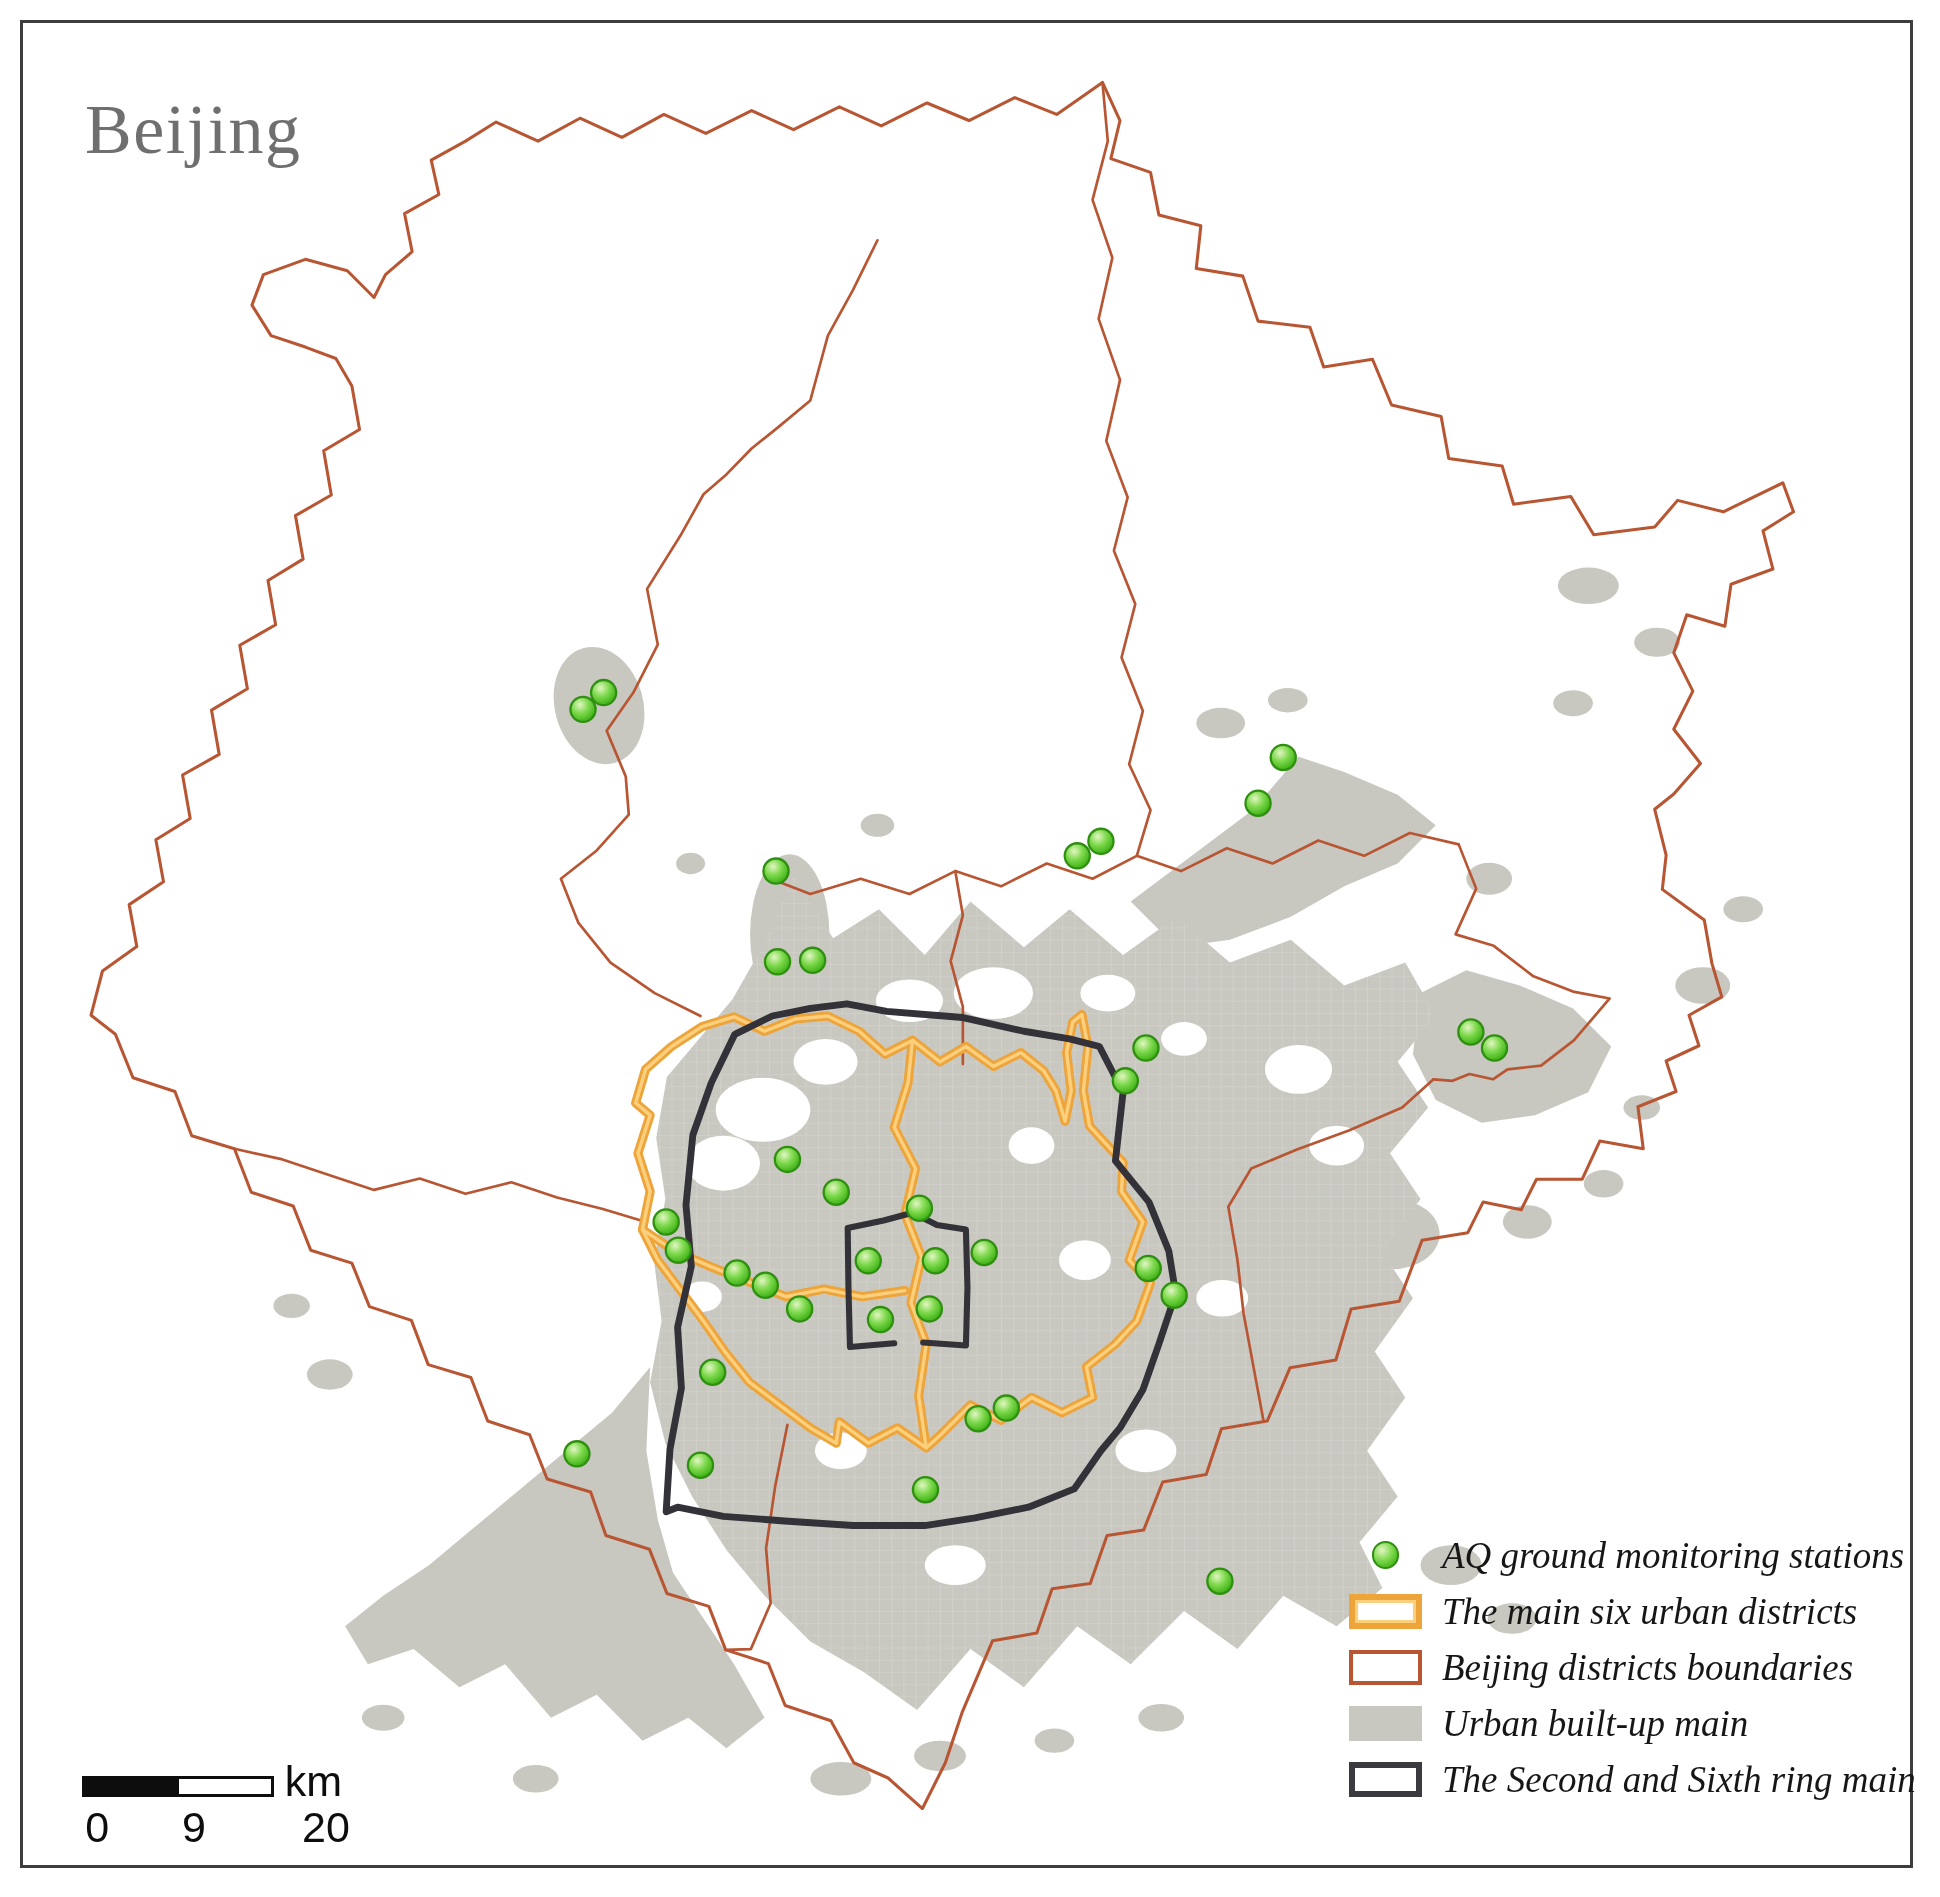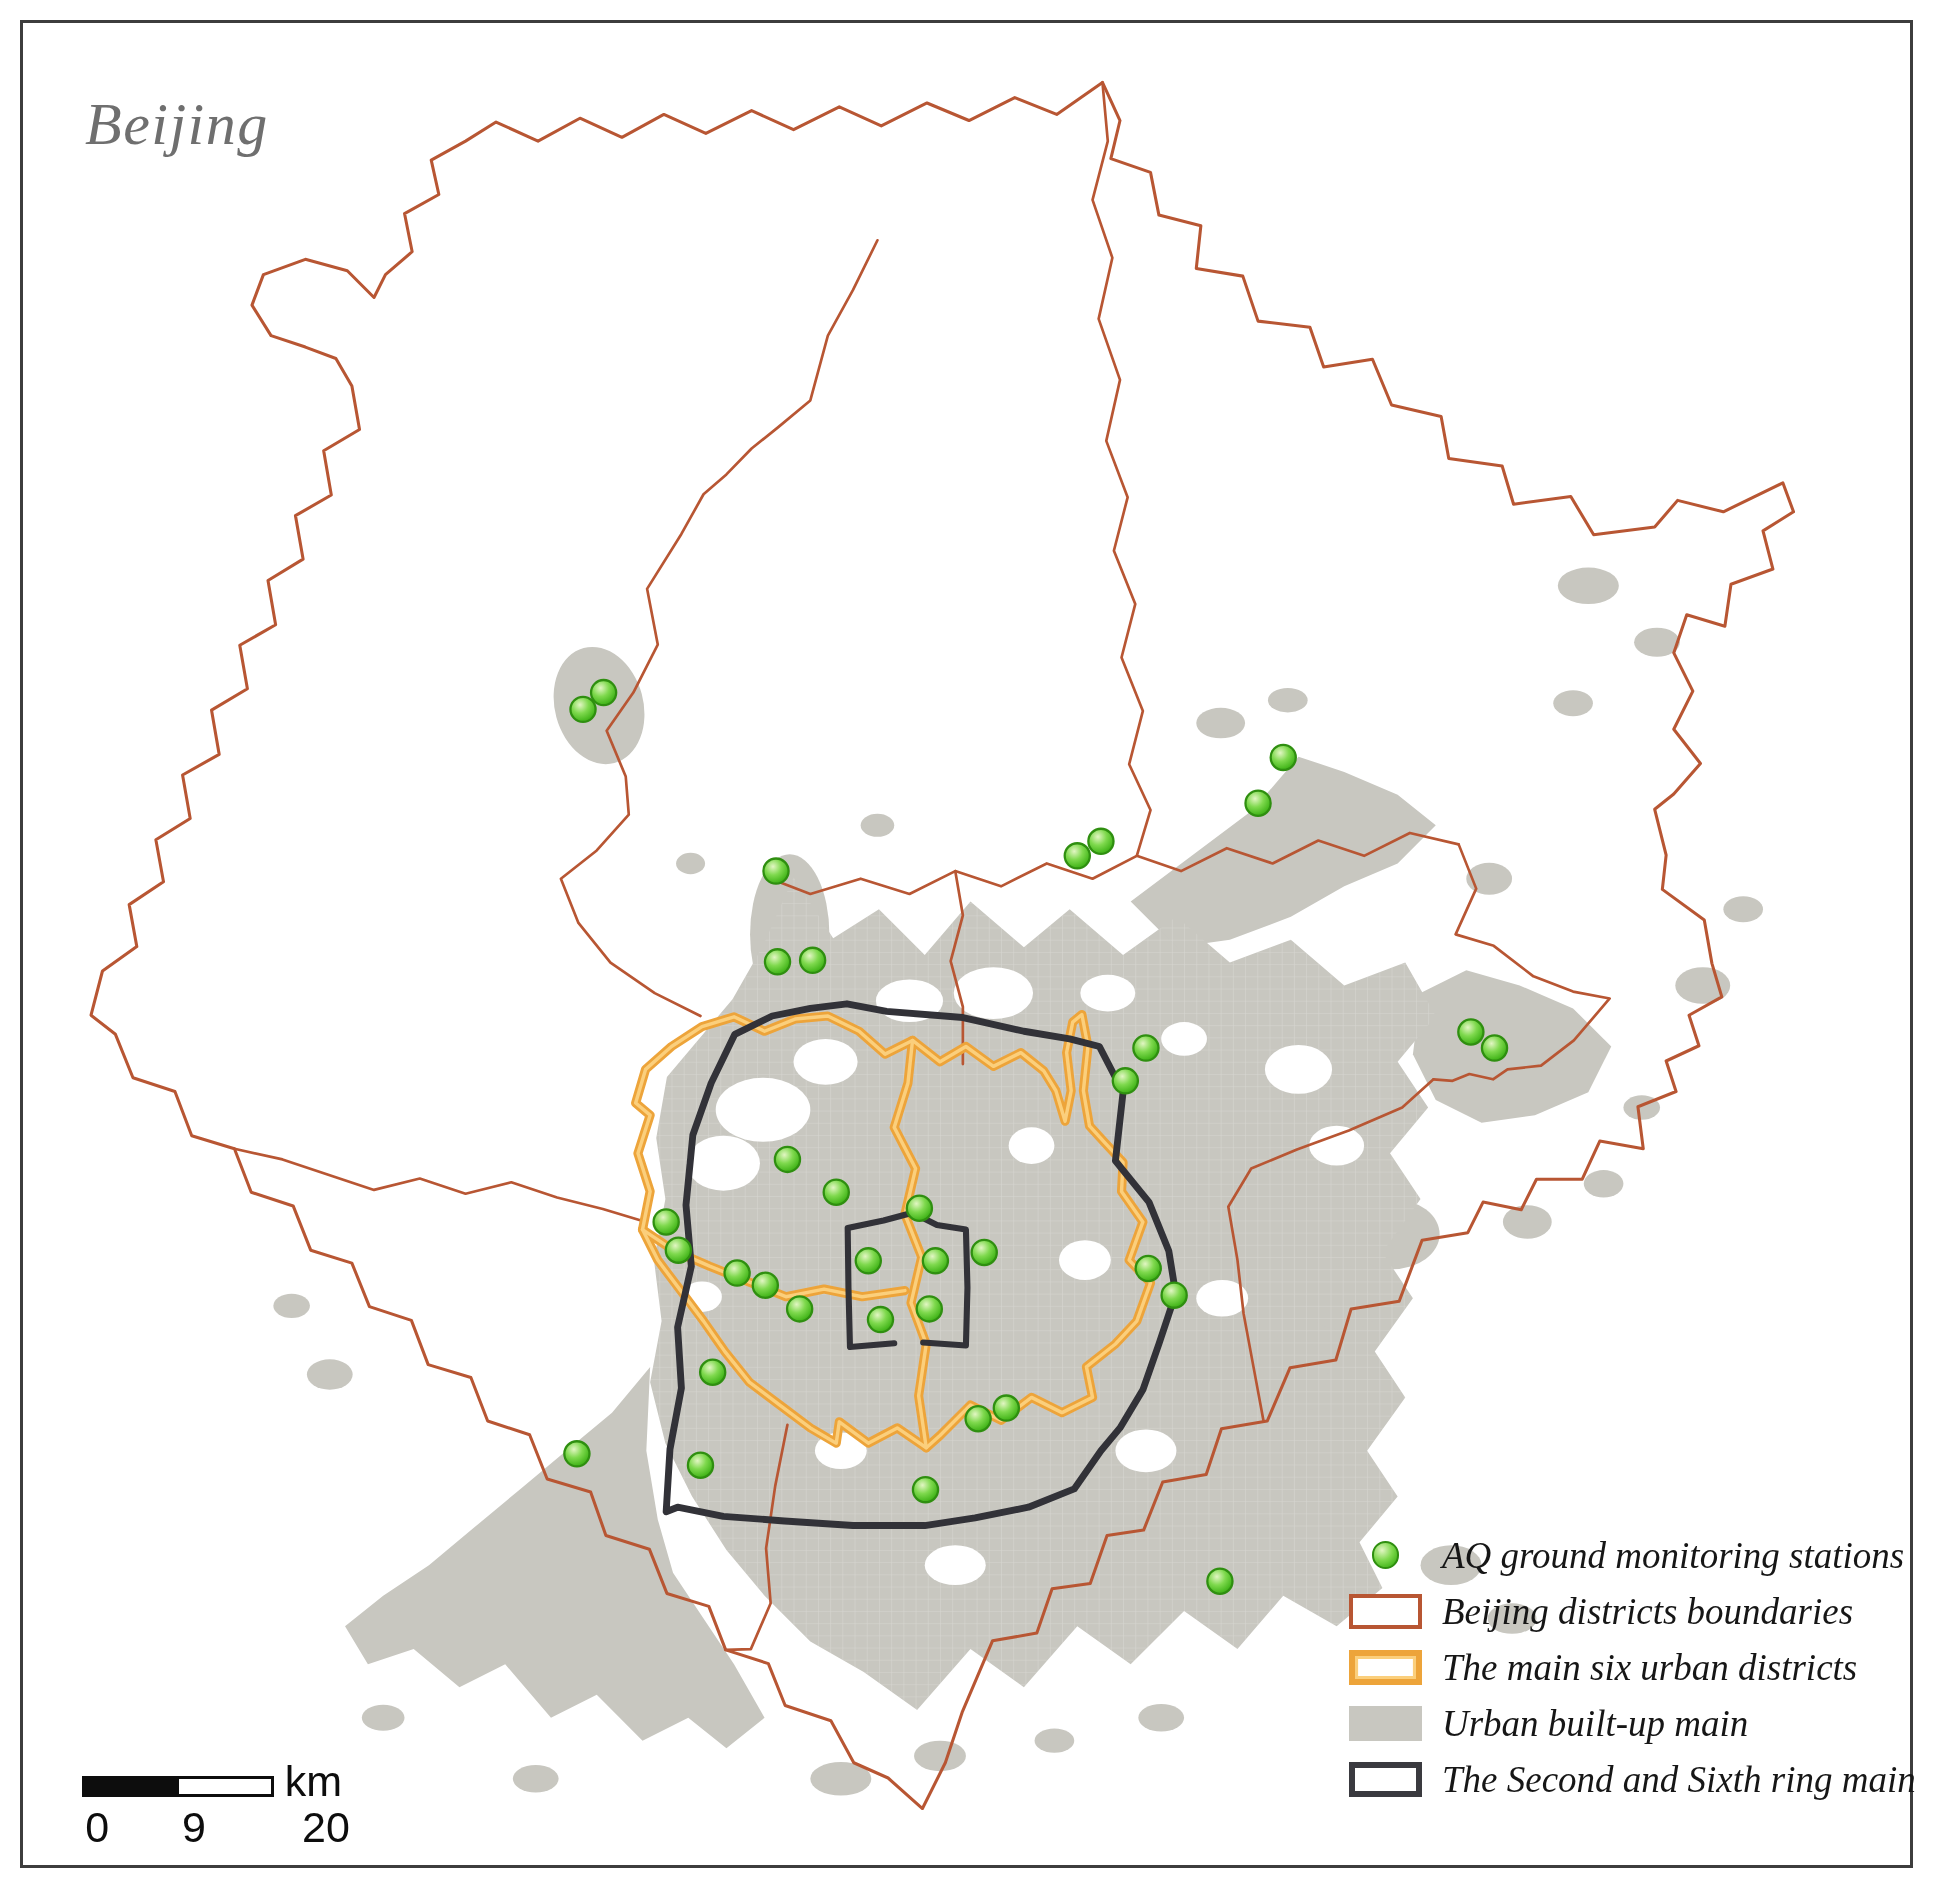--- a/index.html
+++ b/index.html
@@ -2,22 +2,22 @@
 <html style="font-size:12.2px"><head>
 <meta charset="utf-8">
 <style>
   html,body{margin:0;padding:0;background:#ffffff;}
   body{width:1941px;height:1897px;position:relative;overflow:hidden;
        font-family:"Liberation Serif", serif;}
   .map-stage{position:absolute;left:0;top:0;width:1941px;height:1897px;}
   svg.map{position:absolute;left:0;top:0;}
   .map-frame{position:absolute;left:20px;top:20px;width:1893px;height:1848px;
       border:3.8px solid #3d3d3d;box-sizing:border-box;pointer-events:none;}
-  .map-title{position:absolute;left:85px;top:90px;font-size:60px;
-      font-style:italic;color:#6f6f6f;letter-spacing:1.5px;text-align:right;}
+  .map-title{position:absolute;left:85px;top:90px;font-size:70px;
+      color:#6f6f6f;letter-spacing:1.5px;text-align:right;}
   
   .legend{position:absolute;left:1349px;top:1527px;display:flex;
       flex-direction:column;}
   .legend-row{display:flex;align-items:center;height:56px;}
   .swatch-box{width:73px;height:35px;box-sizing:border-box;display:flex;
       align-items:center;justify-content:center;flex:0 0 73px;}
   .swatch{box-sizing:border-box;}
   .swatch.dot{width:27.5px;height:27.5px;border-radius:50%;
       background:radial-gradient(circle at 35% 30%, #e2f6c3 0%, #7fd94e 45%, #46b71d 80%);
       border:2.3px solid #2f8f10;}
@@ -195,29 +195,29 @@
 
 <div class="legend">
   <div class="legend-row">
     <div class="swatch-box">
           <div class="swatch dot"></div>
         </div>
     <div class="legend-label">AQ ground monitoring stations</div>
   </div>
   <div class="legend-row">
     <div class="swatch-box">
+          <div class="swatch rect outline-urban"></div>
+        </div>
+    <div class="legend-label">The main six urban districts</div>
+  </div>
+  <div class="legend-row">
+    <div class="swatch-box">
           <div class="swatch rect outline-districts"></div>
         </div>
     <div class="legend-label">Beijing districts boundaries</div>
-  </div>
-  <div class="legend-row">
-    <div class="swatch-box">
-          <div class="swatch rect outline-urban"></div>
-        </div>
-    <div class="legend-label">The main six urban districts</div>
   </div>
   <div class="legend-row">
     <div class="swatch-box">
           <div class="swatch rect fill-builtup"></div>
         </div>
     <div class="legend-label">Urban built-up main</div>
   </div>
   <div class="legend-row">
     <div class="swatch-box">
           <div class="swatch rect outline-ring"></div>

